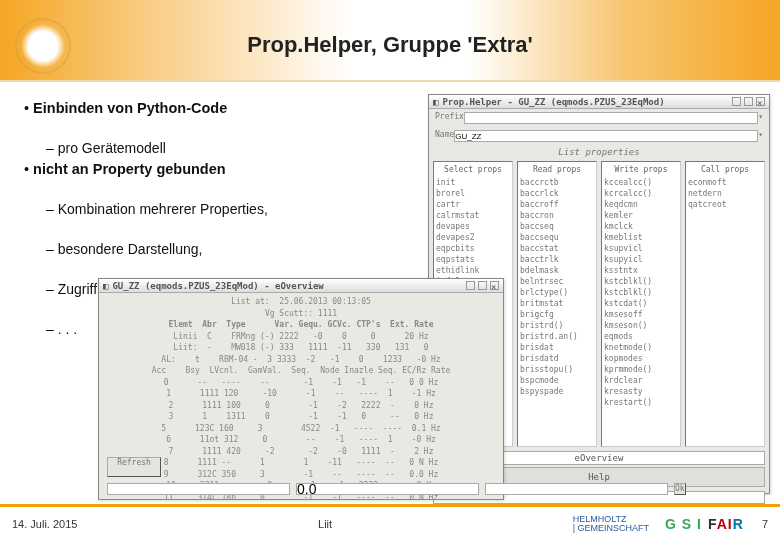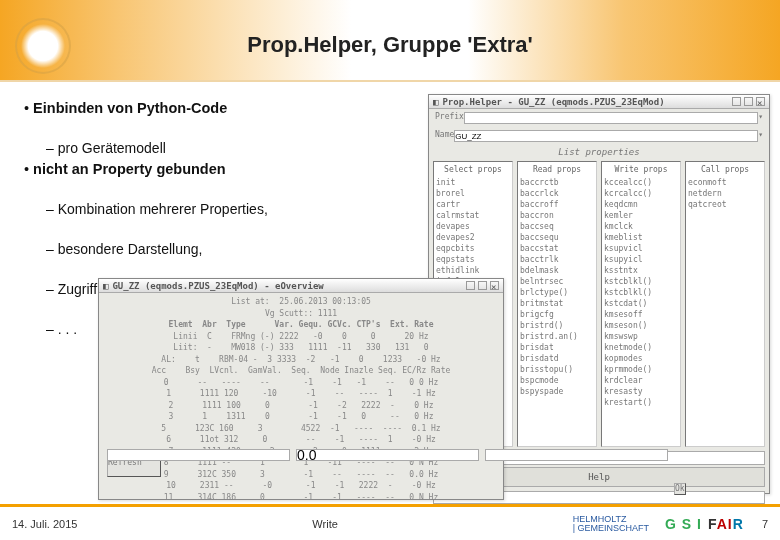--- a/index.html
+++ b/index.html
@@ -42,24 +42,24 @@
   .win1 .labelrow { padding: 2px 6px; font-style: italic; text-align: center; font-size: 9px; }
   .win1 .cols { display: flex; gap: 4px; padding: 2px 4px; height: 290px; }
   .win1 .col { background: #fff; border: 1px inset #ccc; flex: 1; padding: 2px; overflow: hidden; line-height: 11px; }
   .win1 .colhdr { font-size: 8px; text-align: center; color: #666; padding-bottom: 2px; }
   .win1 .extra { background: #dfe6d8; border: 1px solid #aaa; font-size: 9px; text-align: center; padding: 1px 0; margin: 2px 4px; color:#555;}
   .win1 .help { background: #e0e0da; border: 1px solid #aaa; font-size: 9px; text-align: center; padding: 4px 0; margin: 2px 4px; color:#555;}
   .win1 input.bottom { margin: 2px 4px; width: calc(100% - 8px); height: 13px; font-size: 8px; border:1px solid #aaa;}
 
   .win2 { top: 278px; left: 98px; width: 406px; height: 222px; }
   .win2 .body { padding: 3px 5px; line-height: 11.5px; white-space: pre; color: #888; font-size: 8px; text-align: center; }
-  .win2 .refresh { position: absolute; left: 8px; bottom: 22px; width: 54px; height: 20px; background: #e4e4e0; border: 1px outset #aaa; font-size: 8px; }
+  .win2 .refresh { position: absolute; left: 8px; bottom: 22px; width: 54px; height: 20px; background: #e4e4e0; border: 1px outset #aaa; font-size: 8px; text-align: center; }
   .win2 .fields { position: absolute; bottom: 4px; left: 8px; right: 8px; display: flex; gap: 6px; }
   .win2 .fields input { flex: 1; height: 12px; font-size: 14px; border: 1px solid #aaa; }
-  .win2 .fields .ok { width: 26px; height: 12px; background: #e4e4e0; border: 1px outset #aaa; font-size: 8px; text-align:right;margin-top:34px;}
+  .win2 .fields .ok { width: 26px; height: 12px; background: #e4e4e0; border: 1px outset #aaa; font-size: 8px; text-align:right;}
 
   .footer {
     position: absolute; bottom: 0; left: 0; right: 0; height: 36px;
     border-top: 3px solid #f4a000; display: flex; align-items: center;
     padding: 0 12px; font-size: 11px; color: #333; background: #fff;
   }
   .footer .mid { flex: 1; text-align: center; }
   .logo-h { font-size: 9px; color: #2a5aa0; line-height: 9px; margin-right: 10px; }
   .logo-gsi { font-weight: bold; letter-spacing: 1px; color: #3a5; font-size: 14px; margin: 0 6px; }
   .logo-fair { font-weight: bold; letter-spacing: 1px; font-size: 14px; }
@@ -161,21 +161,21 @@
           <div>kmclck</div>
           <div>kmeblist</div>
           <div>ksupvicl</div>
           <div>ksupyicl</div>
           <div>ksstntx</div>
           <div>kstcblkl()</div>
           <div>kstcblkl()</div>
           <div>kstcdat()</div>
           <div>kmsesoff</div>
           <div>kmseson()</div>
-          <div>kmswswp</div>
+          <div>eqmods</div>
           <div>knetmode()</div>
           <div>kopmodes</div>
           <div>kprmmode()</div>
           <div>krdclear</div>
           <div>kresasty</div>
           <div>krestart()</div>
         </div>
     </div>
     <div class="col">
       <div class="colhdr">Call props</div>
@@ -226,21 +226,21 @@
   <div class="fields">
     <input style="">
     <input value="0.0" style="">
     <input style="">
     <div class="ok">Ok</div>
   </div>
 </div>
 
 <div class="footer">
   <span>14. Juli. 2015</span>
-  <span class="mid">Write</span>
+  <span class="mid">Liit</span>
   <span class="logo-h">
     <span>HELMHOLTZ</span><br><span>| GEMEINSCHAFT</span>
   </span>
   <span class="logo-gsi">G S I</span>
   <span class="logo-fair">
     <span class="f">F</span><span class="ai">AI</span><span class="r">R</span>
   </span>
   <span class="pgnum">7</span>
 </div>
 

